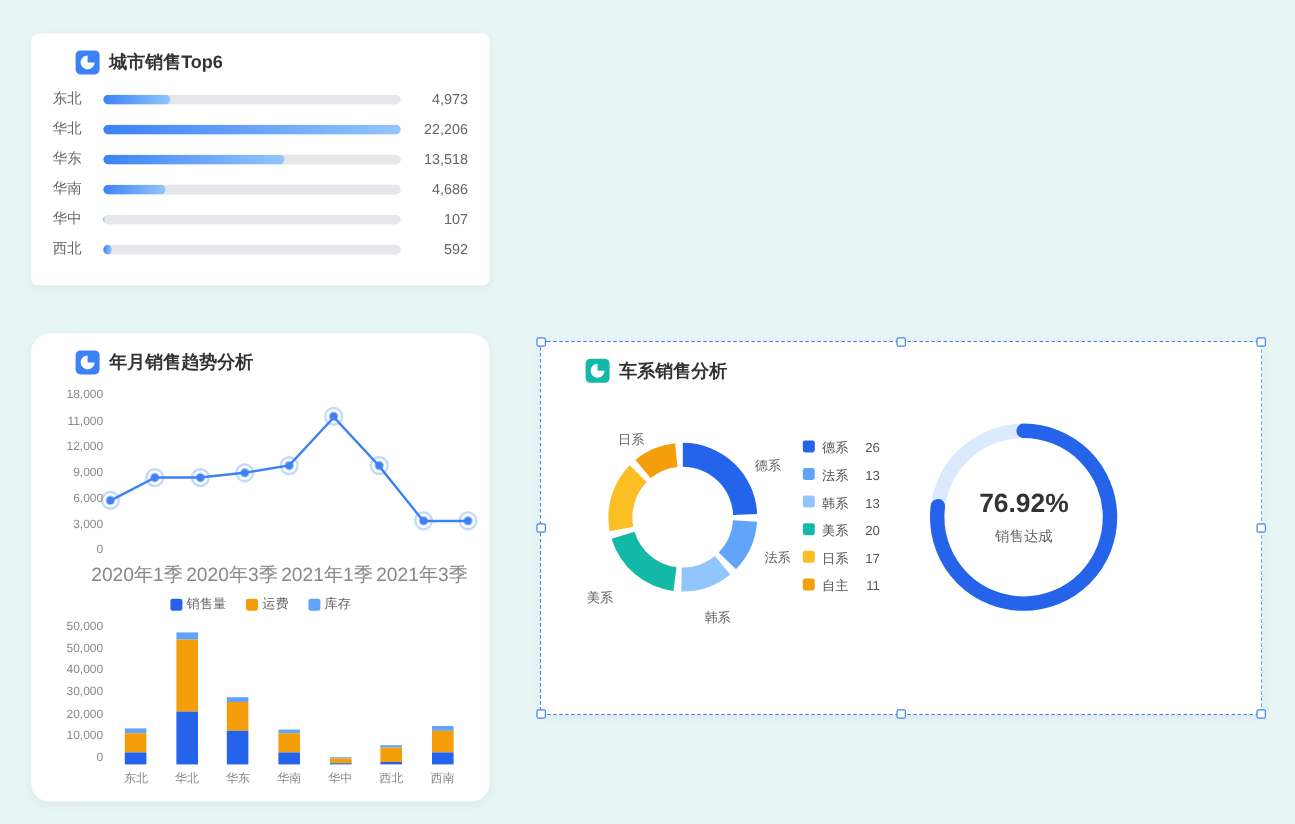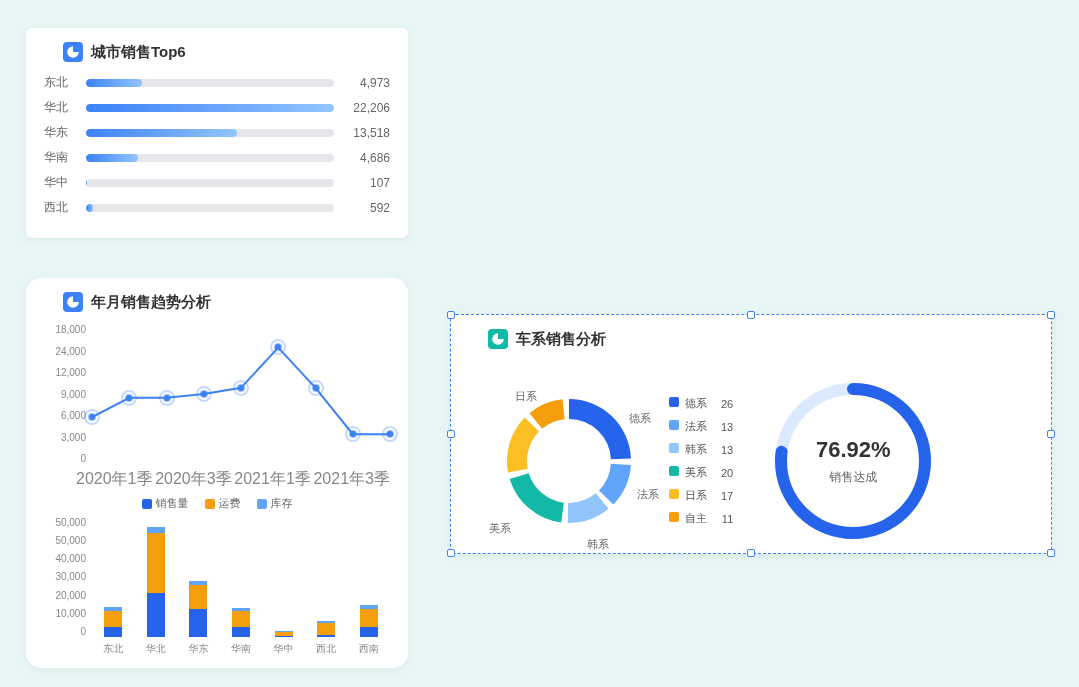--- a/index.html
+++ b/index.html
@@ -188,23 +188,23 @@
   top: 125px;
   display: flex;
   justify-content: space-around;
   font-size: 10px;
   color: #888;
 }
 
 
 #seriesPanel {
   position: absolute;
-  left: 450px; top: 314px;
+  left: 450px; top: 284px;
   width: 602px;
-  height: 240px;
+  height: 312px;
   border: 1px dashed #3b82f6;
   text-align: right;
 }
 .sel-handle {
   position: absolute;
   width: 8px; height: 8px;
   background: #fff;
   border: 1.5px solid #3b82f6;
   border-radius: 2px;
   z-index: 10;
@@ -335,21 +335,21 @@
       <svg viewBox="0 0 24 24" fill="#fff">
           <path d="M12 2a10 10 0 1 0 10 10h-10V2z"></path>
         </svg>
     </span>
     <span>年月销售趋势分析</span>
   </div>
 
   <div class="linechart">
     <div class="yaxis" id="line-yaxis">
         <div>18,000</div>
-        <div>24,000</div>
+        <div>11,000</div>
         <div>12,000</div>
         <div>9,000</div>
         <div>6,000</div>
         <div>3,000</div>
         <div>0</div>
       </div>
     <div class="plot" id="line-plot">
       <svg id="line-svg" width="100%" height="100%" style="position:absolute;left:0;top:0;overflow:visible" viewBox="0 0 300 140">
           <polyline points="0,93.33333333333334 37.5,73.88888888888889 75,73.88888888888889 112.5,70 150,63.777777777777786 187.5,23.33333333333333 225,63.777777777777786 262.5,110.44444444444444 300,110.44444444444444" fill="none" stroke="#3b82f6" stroke-width="2"></polyline>
         </svg>

